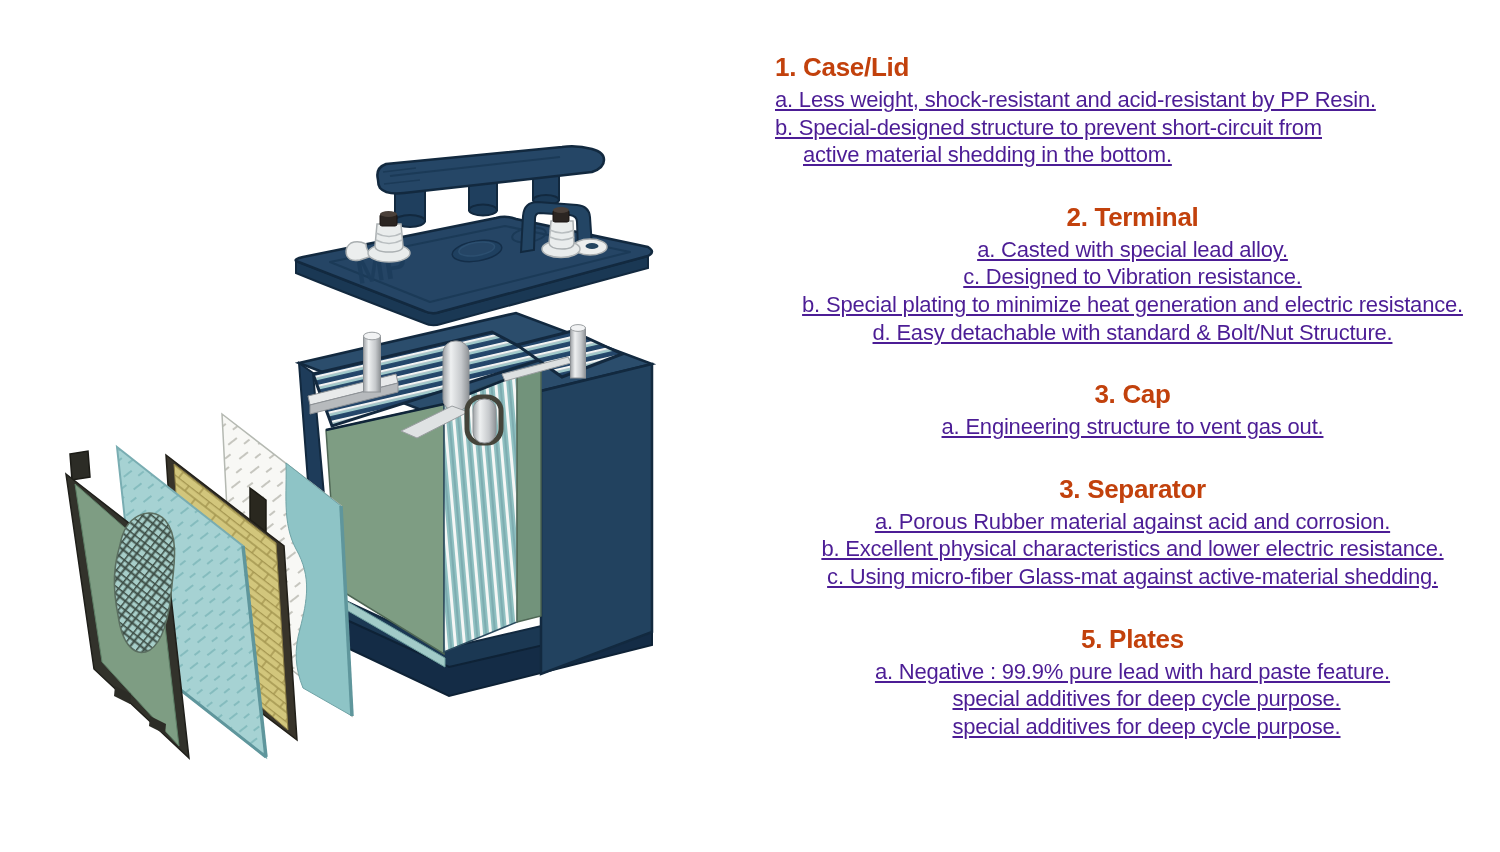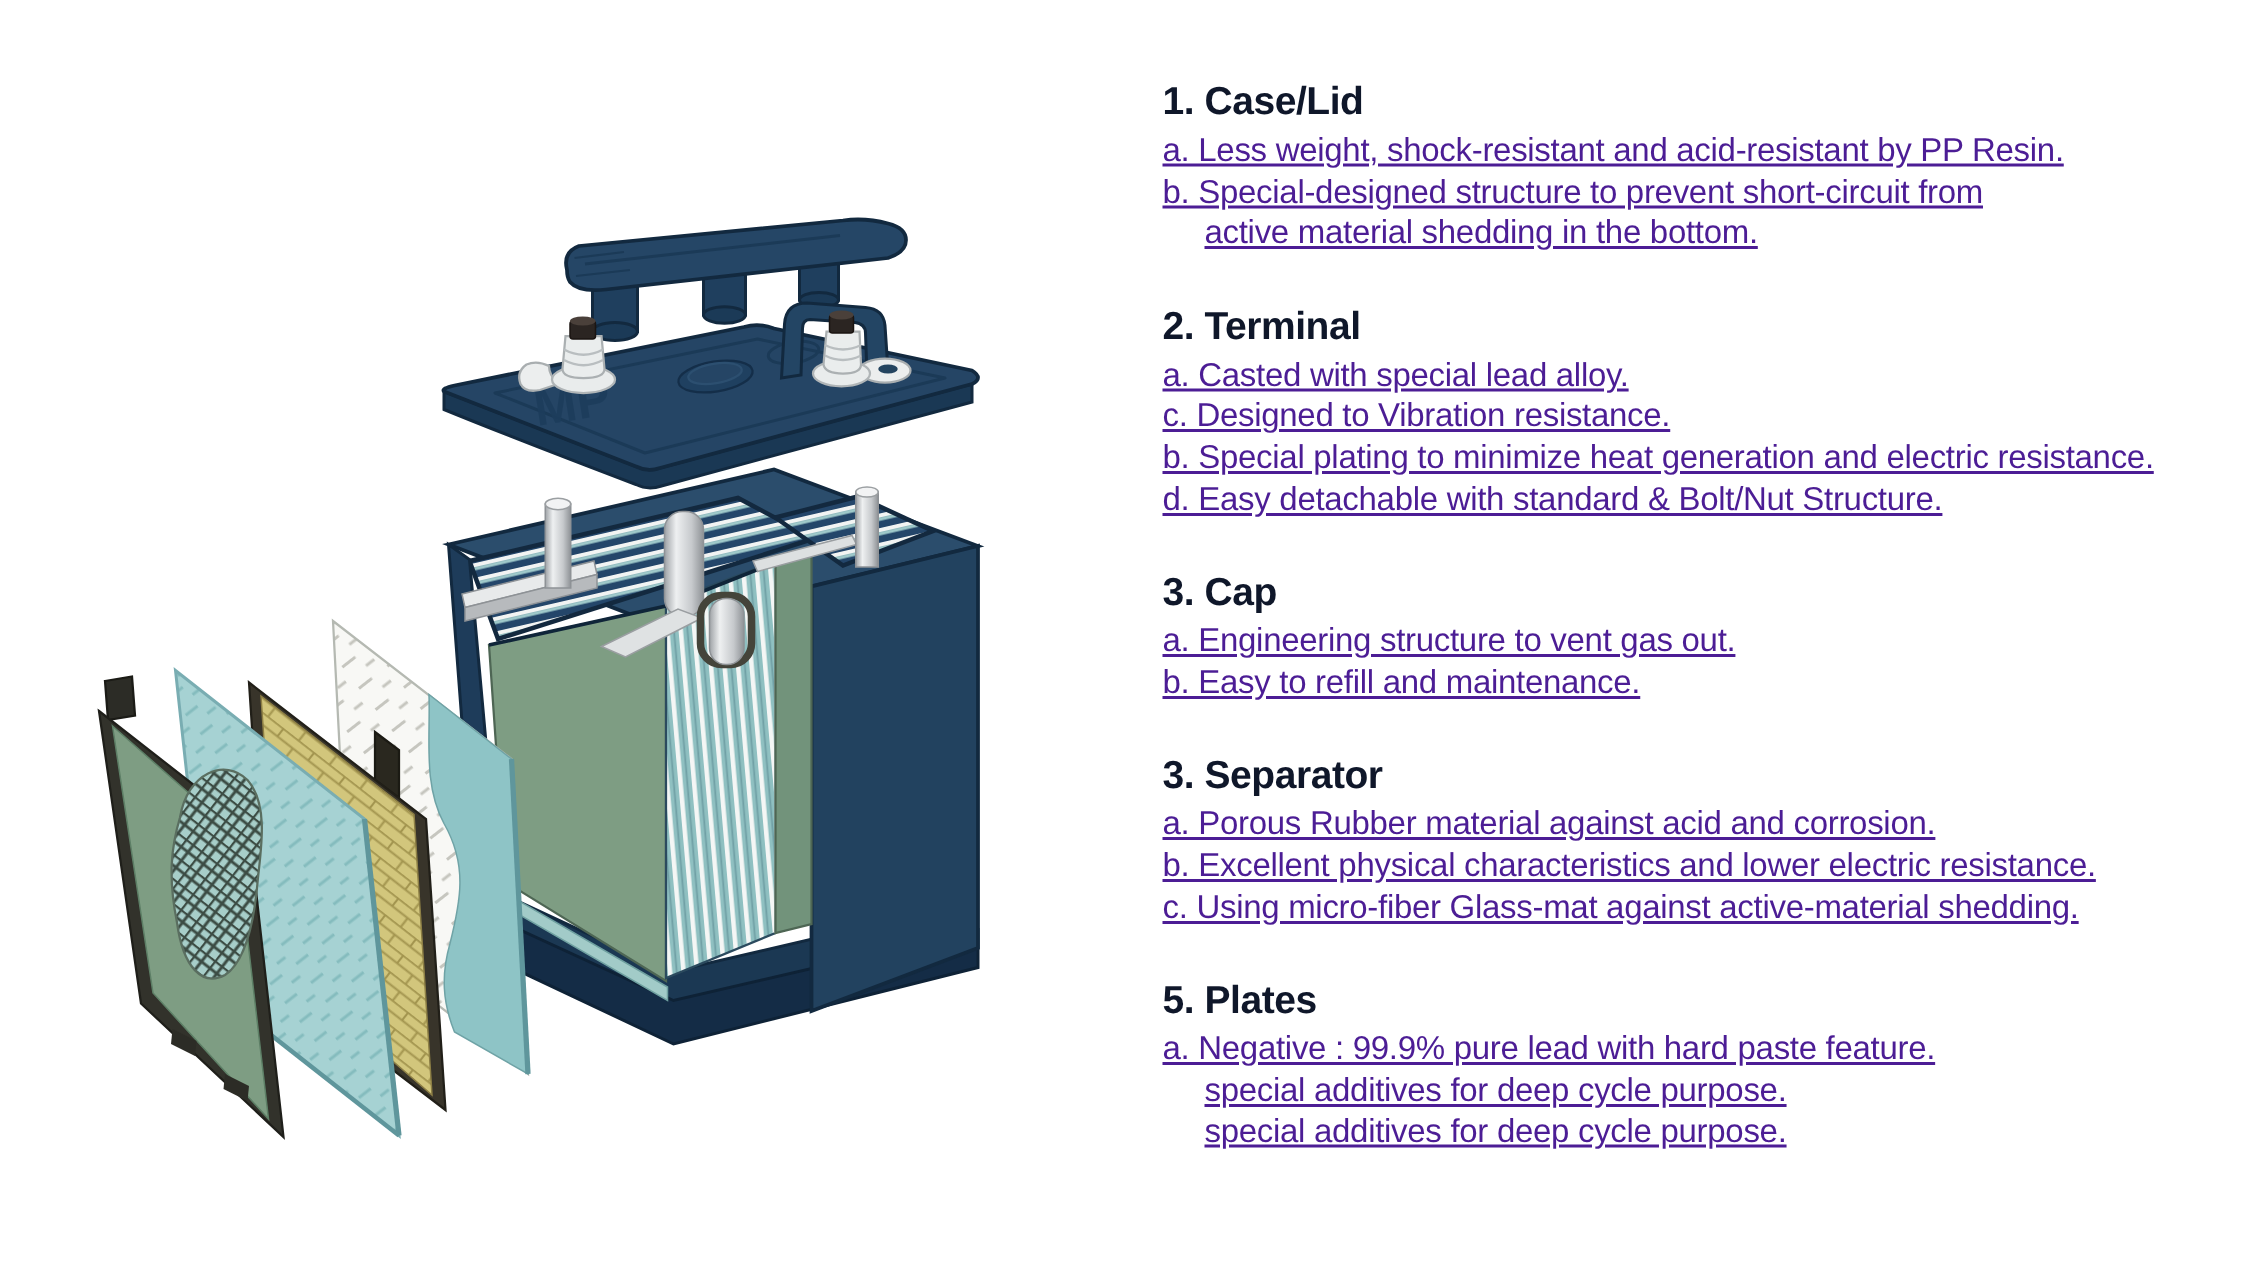--- a/index.html
+++ b/index.html
@@ -5,24 +5,24 @@
   html,body{margin:0;padding:0;background:#ffffff;}
   .stage{
     position:relative;width:1500px;height:852px;background:#ffffff;overflow:hidden;
     font-family:"Liberation Sans", sans-serif;color:#2a3a49;
   }
   .diagram-wrap{position:absolute;left:0;top:0;width:760px;height:852px;}
   .text-col{
     position:absolute;left:775px;top:50px;width:715px;
   }
   .spec-section{margin:0;}
-  .spec-section + .spec-section{margin-top:31px;}
+  .spec-section + .spec-section{margin-top:31px;text-align:center;}
   .spec-section h2{
     margin:0 0 2px 0;font-size:26px;line-height:34px;font-weight:bold;
-    letter-spacing:-0.3px;color:#0f172a;
+    letter-spacing:-0.3px;color:#c2410c;
   }
   .ln{
     font-size:22px;line-height:27.6px;letter-spacing:-0.2px;color:#4c1d95;text-decoration:underline;
   }
   .ln.cont{padding-left:28px;}
 </style>
 </head>
 <body>
 
 <div class="stage">
@@ -212,21 +212,20 @@
       <h2>2. Terminal</h2>
       <div class="ln">a. Casted with special lead alloy.</div>
       <div class="ln">c. Designed to Vibration resistance.</div>
       <div class="ln">b. Special plating to minimize heat generation and electric resistance.</div>
       <div class="ln">d. Easy detachable with standard &amp; Bolt/Nut Structure.</div>
     </section>
 
     <section class="spec-section">
       <h2>3. Cap</h2>
       <div class="ln">a. Engineering structure to vent gas out.</div>
-      <div class="ln">b. Easy to refill and maintenance.</div>
     </section>
 
     <section class="spec-section">
       <h2>3. Separator</h2>
       <div class="ln">a. Porous Rubber material against acid and corrosion.</div>
       <div class="ln">b. Excellent physical characteristics and lower electric resistance.</div>
       <div class="ln">c. Using micro-fiber Glass-mat against active-material shedding.</div>
     </section>
 
     <section class="spec-section">

